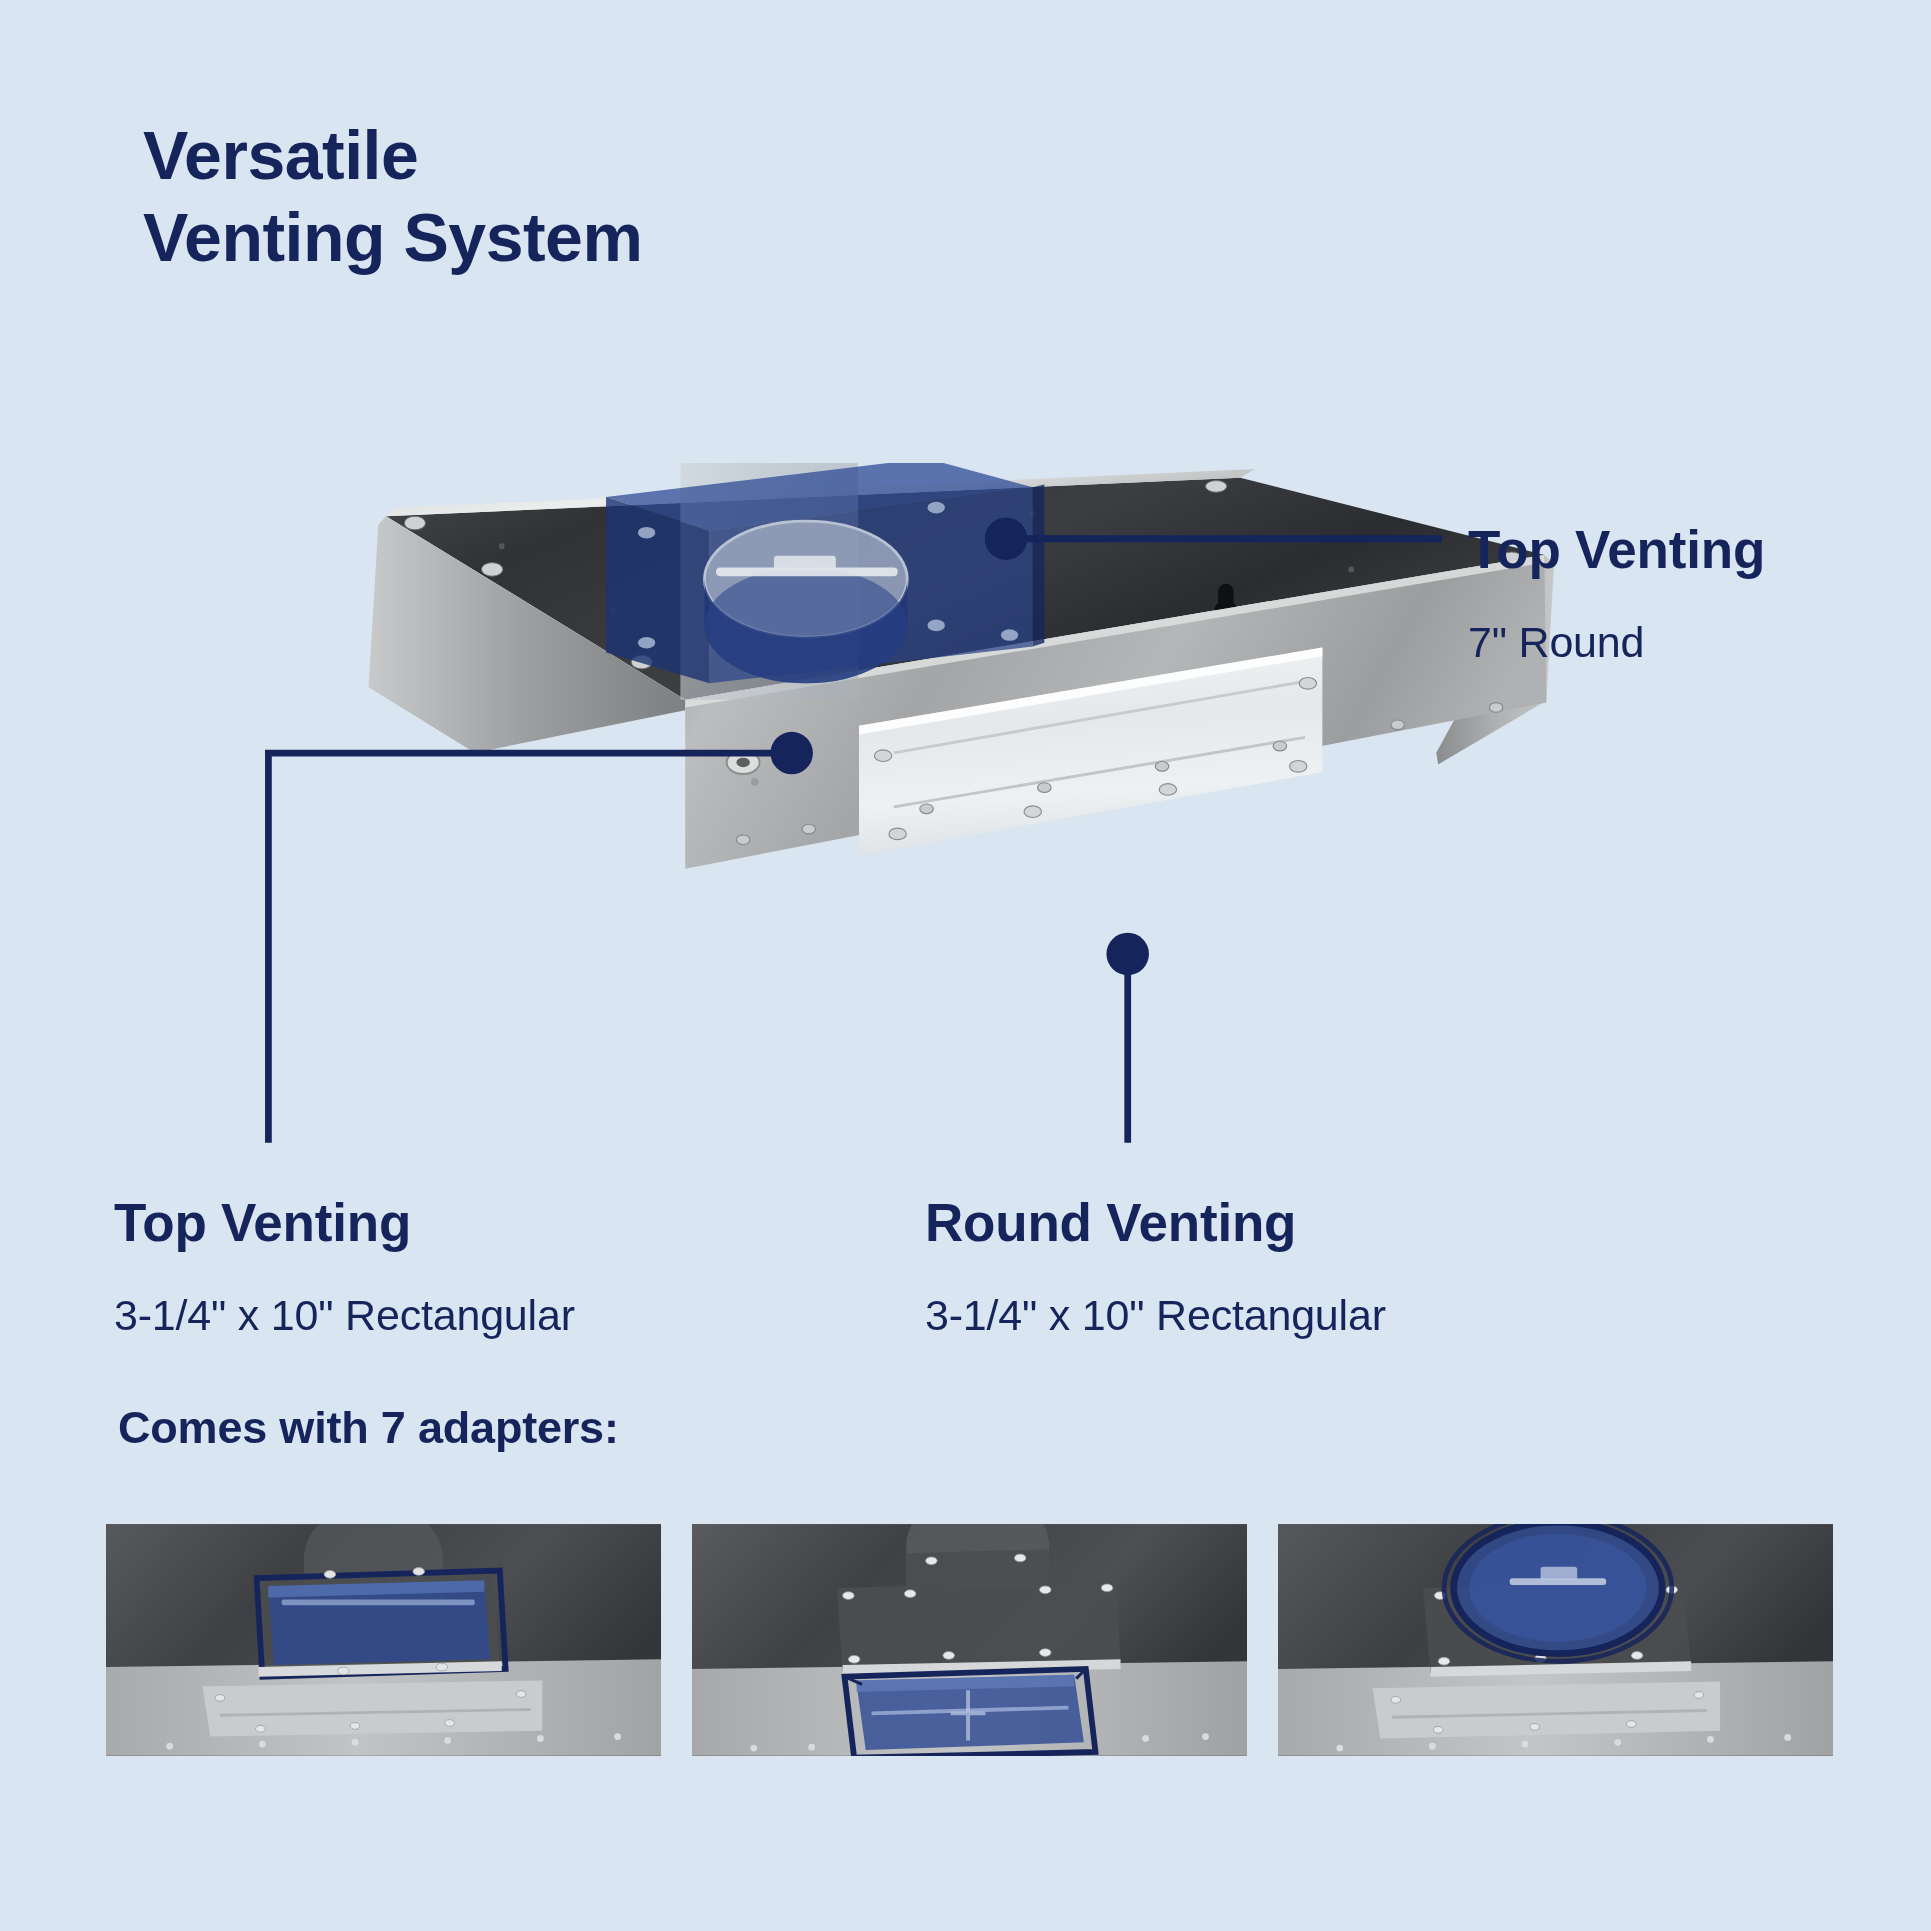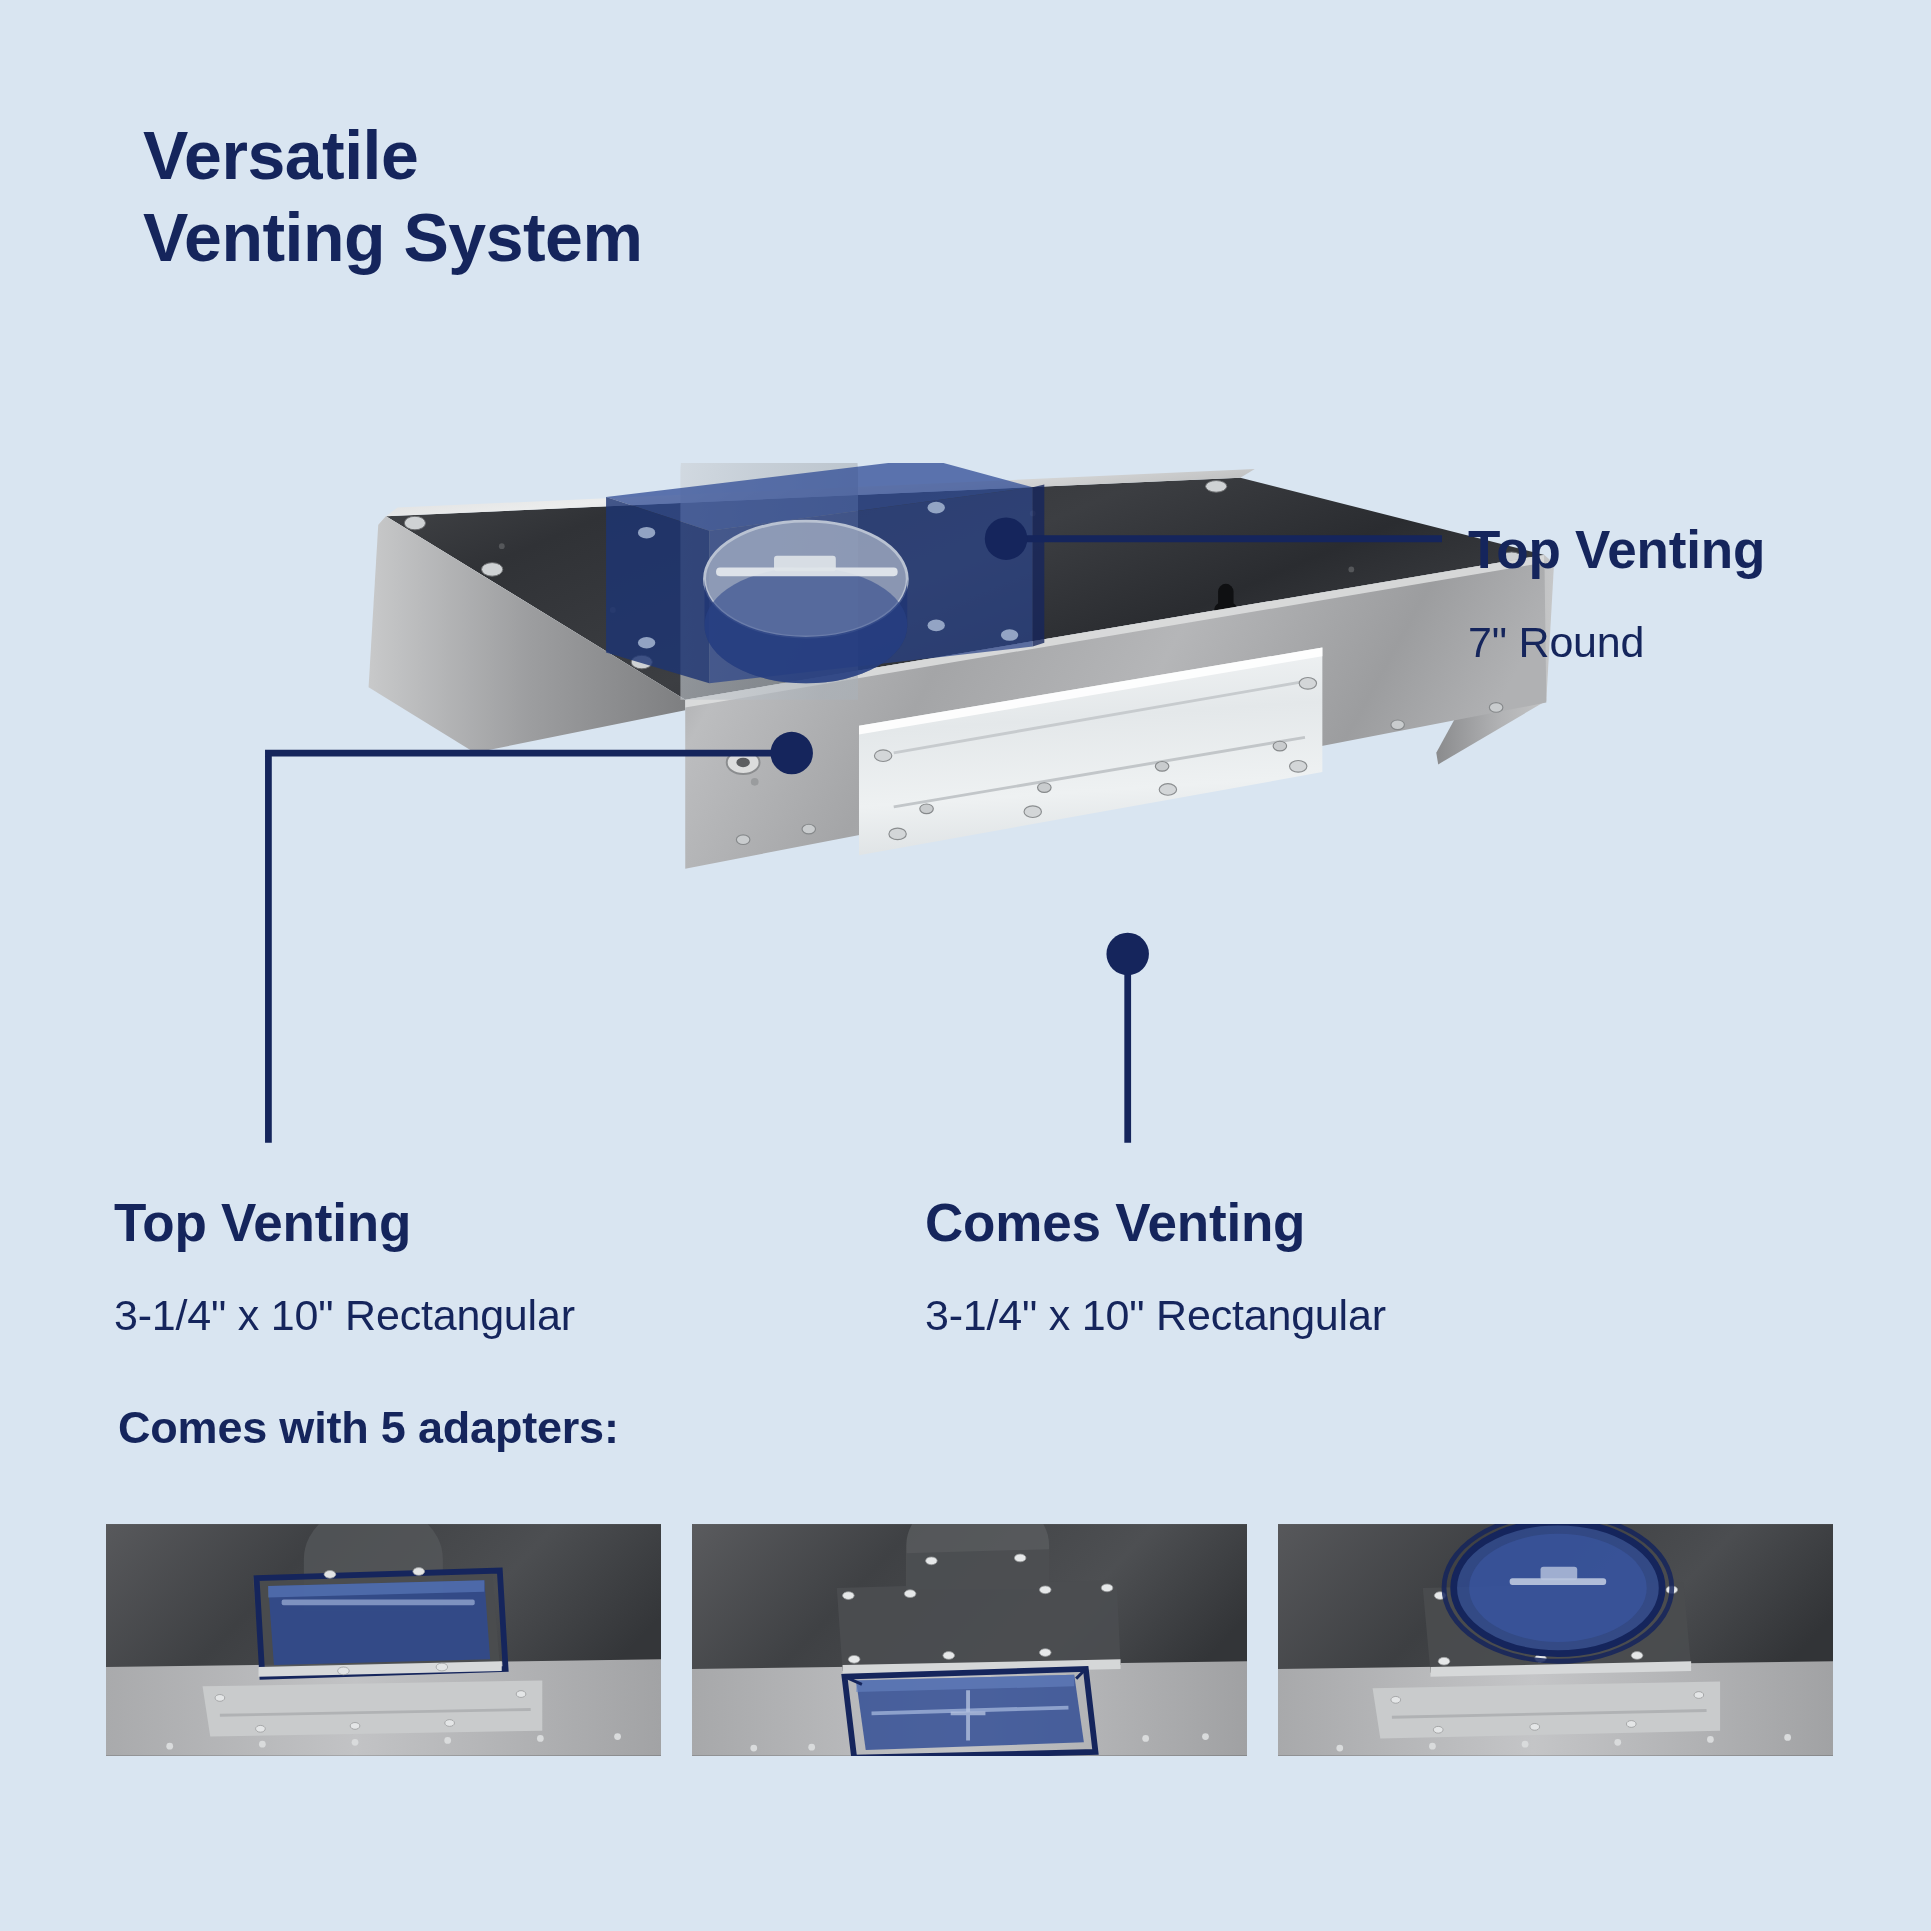--- a/index.html
+++ b/index.html
@@ -284,25 +284,25 @@
     <div class="c-head">Top Venting</div>
     <div class="c-sub">7" Round</div>
   </div>
 
   <div class="callout" id="callout-top-rect">
     <div class="c-head">Top Venting</div>
     <div class="c-sub">3-1/4" x 10" Rectangular</div>
   </div>
 
   <div class="callout" id="callout-back-rect">
-    <div class="c-head">Comes Venting</div>
+    <div class="c-head">Round Venting</div>
     <div class="c-sub">3-1/4" x 10" Rectangular</div>
   </div>
 
-  <div class="section-head">Comes with 5 adapters:</div>
+  <div class="section-head">Comes with 7 adapters:</div>
 
   <div class="thumbs">
 
     <div class="thumb">
       <svg width="555" height="232" viewBox="0 0 575 240" xmlns="http://www.w3.org/2000/svg">
         <defs>
           <linearGradient id="t1top" x1="0" y1="0" x2="1" y2="0.4">
             <stop offset="0%" stop-color="#58595c"></stop>
             <stop offset="35%" stop-color="#3e4043"></stop>
             <stop offset="70%" stop-color="#4c4e51"></stop>

